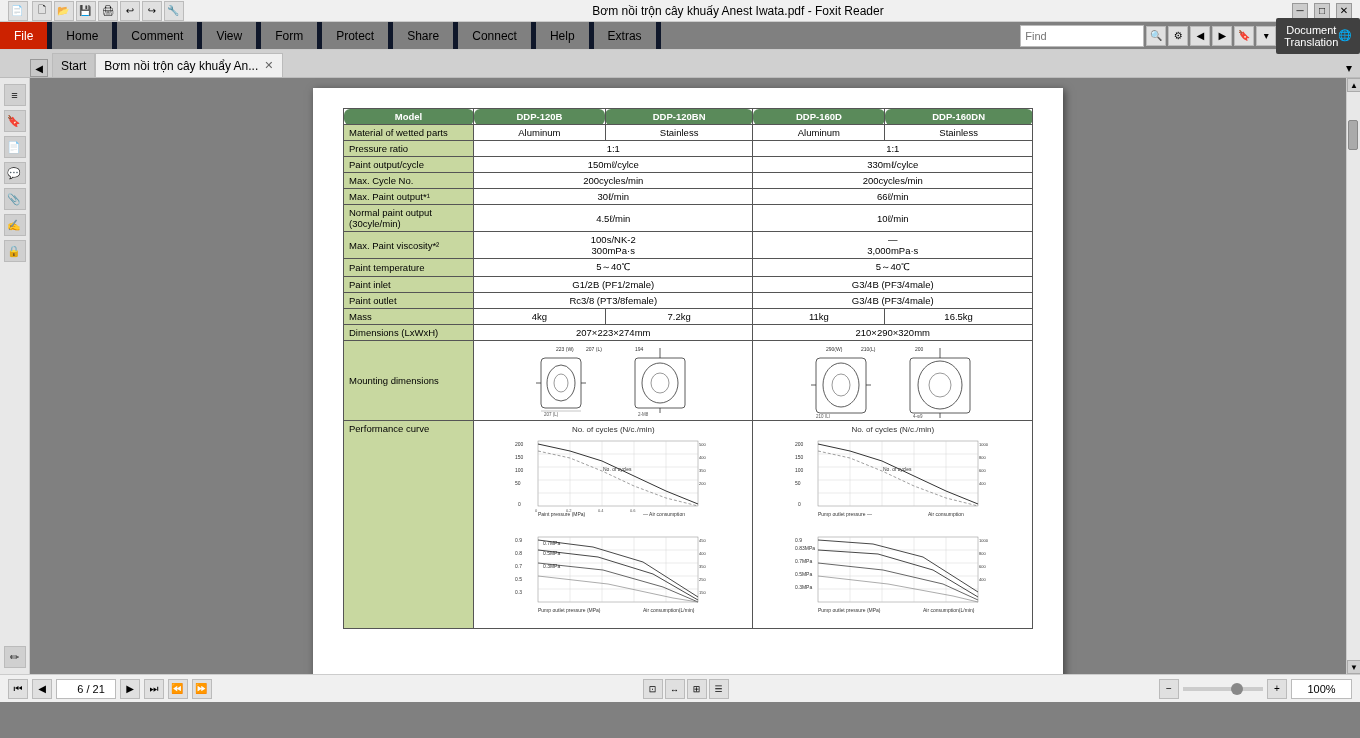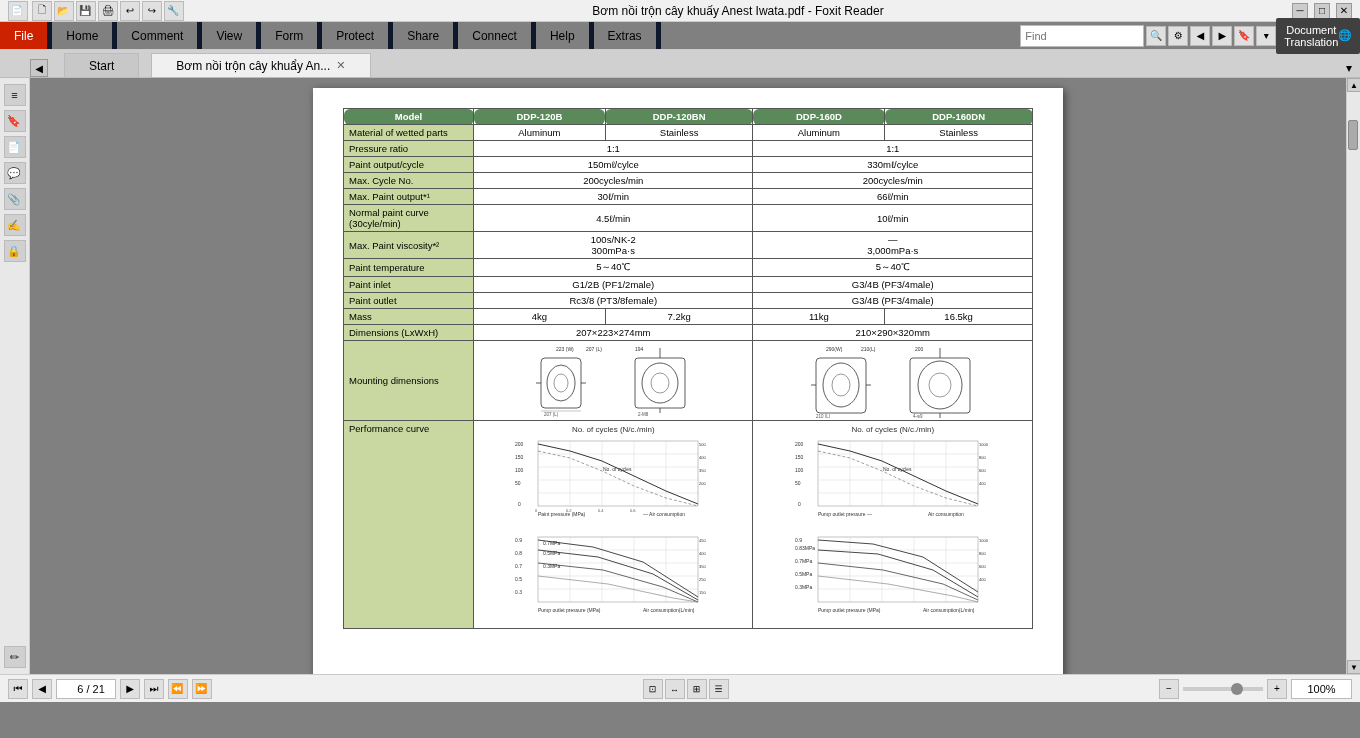--- a/index.html
+++ b/index.html
@@ -61,30 +61,29 @@
     .doc-tabs {
       height: 28px;
       background: #d0d0d0;
       display: flex;
       align-items: flex-end;
       padding-left: 30px;
       border-bottom: 1px solid #bbb;
     }
     .doc-tab {
       height: 24px;
-      padding: 0 24px;
+      padding: 0 8px;
       display: flex;
       align-items: center;
       gap: 6px;
       cursor: pointer;
       font-size: 12px;
       border: 1px solid #bbb;
       border-bottom: none;
       background: #c8c8c8;
-      margin-left: 12px;
     }
     .doc-tab.active {
       background: #f0f0f0;
     }
     .tab-close { font-size: 11px; cursor: pointer; color: #666; }
     .tab-dropdown { margin-left: auto; padding: 2px 8px; background: #d0d0d0; border: none; cursor: pointer; font-size: 12px; }
 
     
     .main-layout {
       display: flex;
@@ -360,21 +359,21 @@
             <td>Max. Cycle No.</td>
             <td colspan="2">200cycles/min</td>
             <td colspan="2">200cycles/min</td>
           </tr>
           <tr>
             <td>Max. Paint output*¹</td>
             <td colspan="2">30ℓ/min</td>
             <td colspan="2">66ℓ/min</td>
           </tr>
           <tr>
-            <td>Normal paint curve (30cyle/min)</td>
+            <td>Normal paint output (30cyle/min)</td>
             <td colspan="2">4.5ℓ/min</td>
             <td colspan="2">10ℓ/min</td>
           </tr>
           <tr>
             <td>Max. Paint viscosity*²</td>
             <td colspan="2">100s/NK-2<br>300mPa·s</td>
             <td colspan="2">—<br>3,000mPa·s</td>
           </tr>
           <tr>
             <td>Paint temperature</td>

